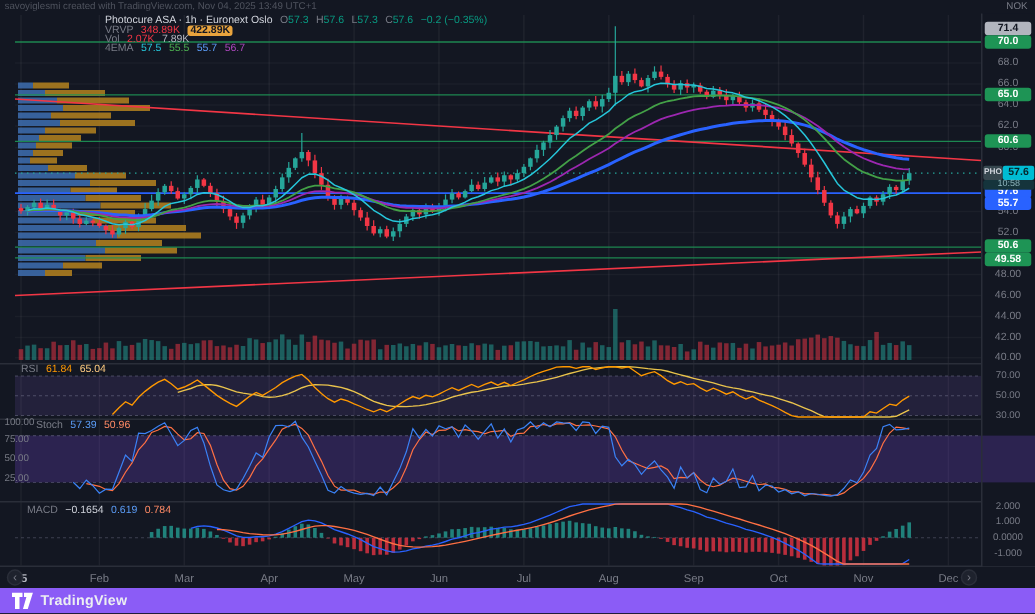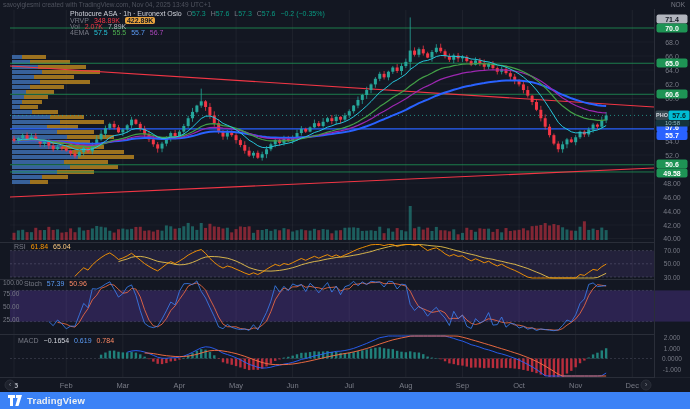--- a/index.html
+++ b/index.html
@@ -11,21 +11,21 @@
   .wm{position:absolute;left:3px;top:1px;font-size:6.5px;color:#4f535e;white-space:nowrap}
   .cur{position:absolute;right:5px;top:1px;font-size:6.5px;color:#787b86}
   .lg{position:absolute;z-index:6;white-space:nowrap;font-size:7px;line-height:7px}
   .lg span{margin-right:3px}
   .lbl{color:#787b86}
   .g{color:#089981}.r{color:#f23645}.w{color:#b2b5be}.wh{color:#d1d4dc}
   .chip{background:#e8a33d;color:#131722;border-radius:2px;padding:0 2px;font-weight:700}
   .tealv{color:#26c6da}.greenv{color:#4caf50}.bluev{color:#5b9cf6}.purplev{color:#ab47bc}
   .o1{color:#ff9800}.o2{color:#ffcc80}.ob{color:#ff8a65}
   .name{color:#d1d4dc}
-  .ftr{position:absolute;left:0;top:392px;width:690px;height:17px;background:#3b82f6;z-index:7;
+  .ftr{position:absolute;left:0;top:392px;width:690px;height:17px;background:#8b5cf6;z-index:7;
        display:flex;align-items:center}
   .brand{color:#eceff2;font-weight:700;font-size:9.5px;margin-left:5px;letter-spacing:.2px}
 </style>
 </head>
 <body>
 
 <div id="app">
 
   <svg id="cv" width="690" height="392">
       <rect x="0" y="0" width="690" height="392" fill="#131722"></rect>

